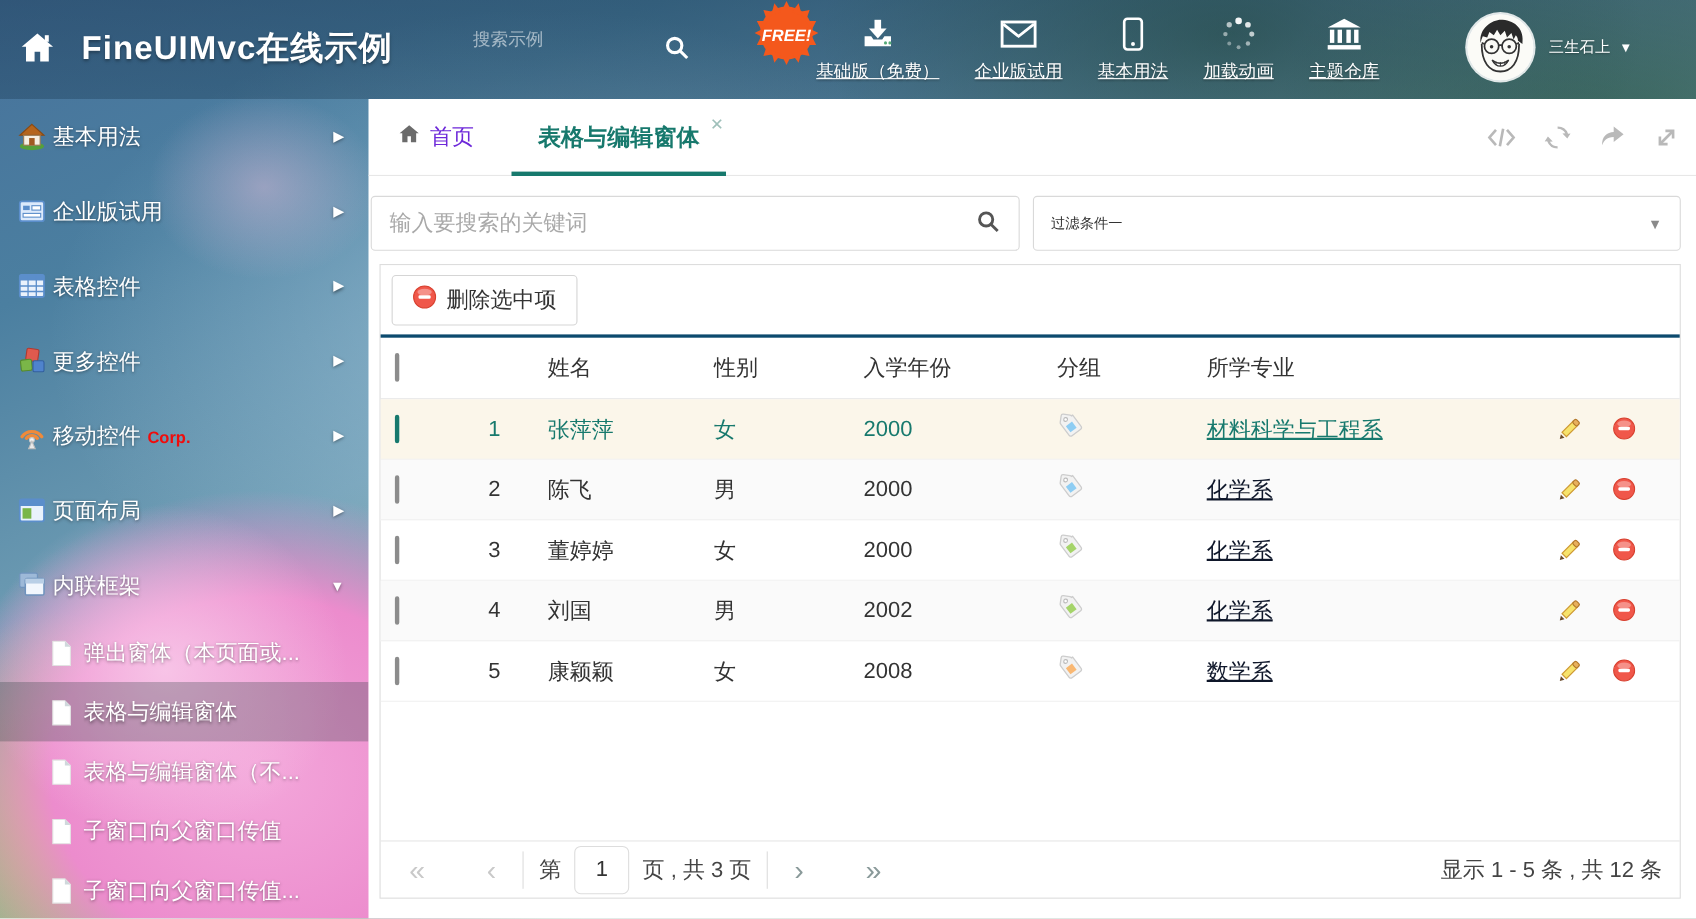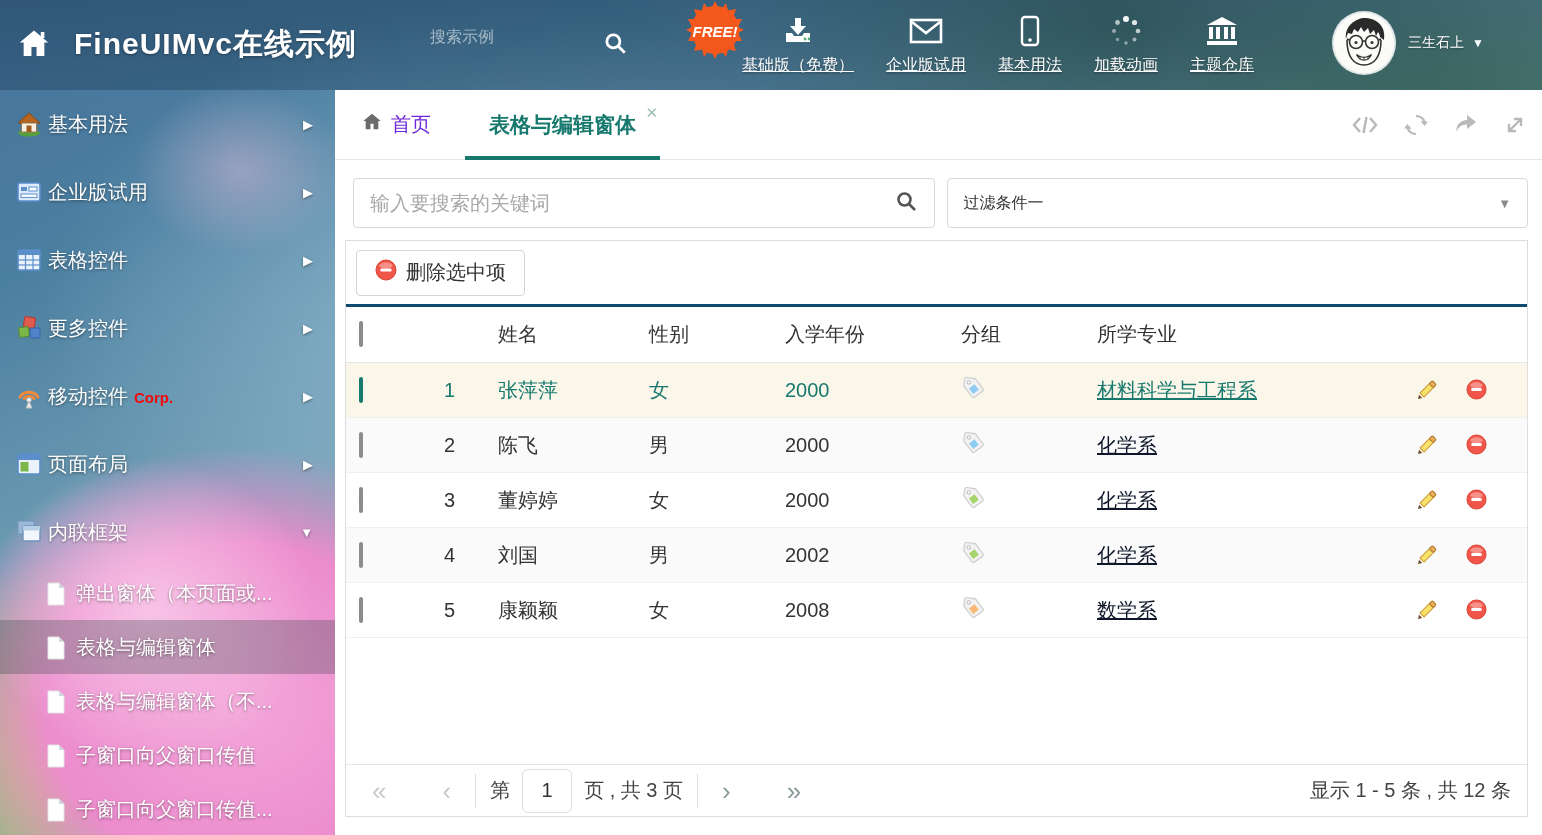--- a/index.html
+++ b/index.html
@@ -63,27 +63,27 @@
   .tabbar { position:relative; height:70px; border-bottom:1px solid #e7e7e7; display:flex; align-items:center; }
   .tab-home { display:flex; align-items:center; margin-left:26px; color:#6d28d9; font-size:20px; cursor:pointer; }
   .tab-home .th-label { margin-left:8px; }
   .tab-active { position:relative; height:100%; display:flex; align-items:center; margin-left:34px; padding:0 24px;
     color:#17796d; font-weight:bold; font-size:21px; cursor:pointer; }
   .tab-active::after { content:""; position:absolute; left:0; right:0; bottom:-1px; height:4px; background:#17796d; }
   .tab-close { position:absolute; right:2px; top:14px; color:#9fc0ba; font-size:15px; font-weight:bold; cursor:pointer; }
   .tab-actions { margin-left:auto; margin-right:16px; display:flex; align-items:center; gap:26px; }
   .tab-actions .ta-icon { cursor:pointer; display:flex; }
 
-  .filter-row { display:flex; gap:12px; padding:18px 14px 0 18px; }
+  .filter-row { display:flex; gap:12px; padding:18px 14px 0 2px; }
   .search-box, .select-box { flex:1; height:50px; border:1px solid #d9d9d9; border-radius:4px; background:#fff;
     display:flex; align-items:center; padding:0 16px; }
   .search-box input { flex:1; border:none; outline:none; font-size:20px; color:#333; font-family:inherit; }
   .search-box input::placeholder { color:#a9a9a9; }
   .select-box { cursor:pointer; }
-  .select-box .sel-value { flex:1; font-size:16px; color:#333; }
+  .select-box .sel-value { flex:1; font-size:13px; color:#333; }
   .select-box .sel-caret { color:#8a8a8a; font-size:13px; }
 
   .grid-panel { margin:12px 14px 0 10px; border:1px solid #ddd; height:577px; display:flex; flex-direction:column; }
   .grid-toolbar { height:66px; border-bottom:3px solid #0c4a6e; display:flex; align-items:center;
     justify-content:space-between; padding:0 10px; }
   .btn { height:46px; border:1px solid #d5d5d5; border-radius:4px; background:#fff; display:flex; align-items:center;
     gap:9px; padding:0 18px; font-size:20px; color:#333; cursor:pointer; font-family:inherit; }
 
   .grid-header, .grid-row { display:grid; grid-template-columns:55px 45px 130px 115px 155px 115px 1fr 150px;
     align-items:center; font-size:20px; color:#333;gap:21px; }

